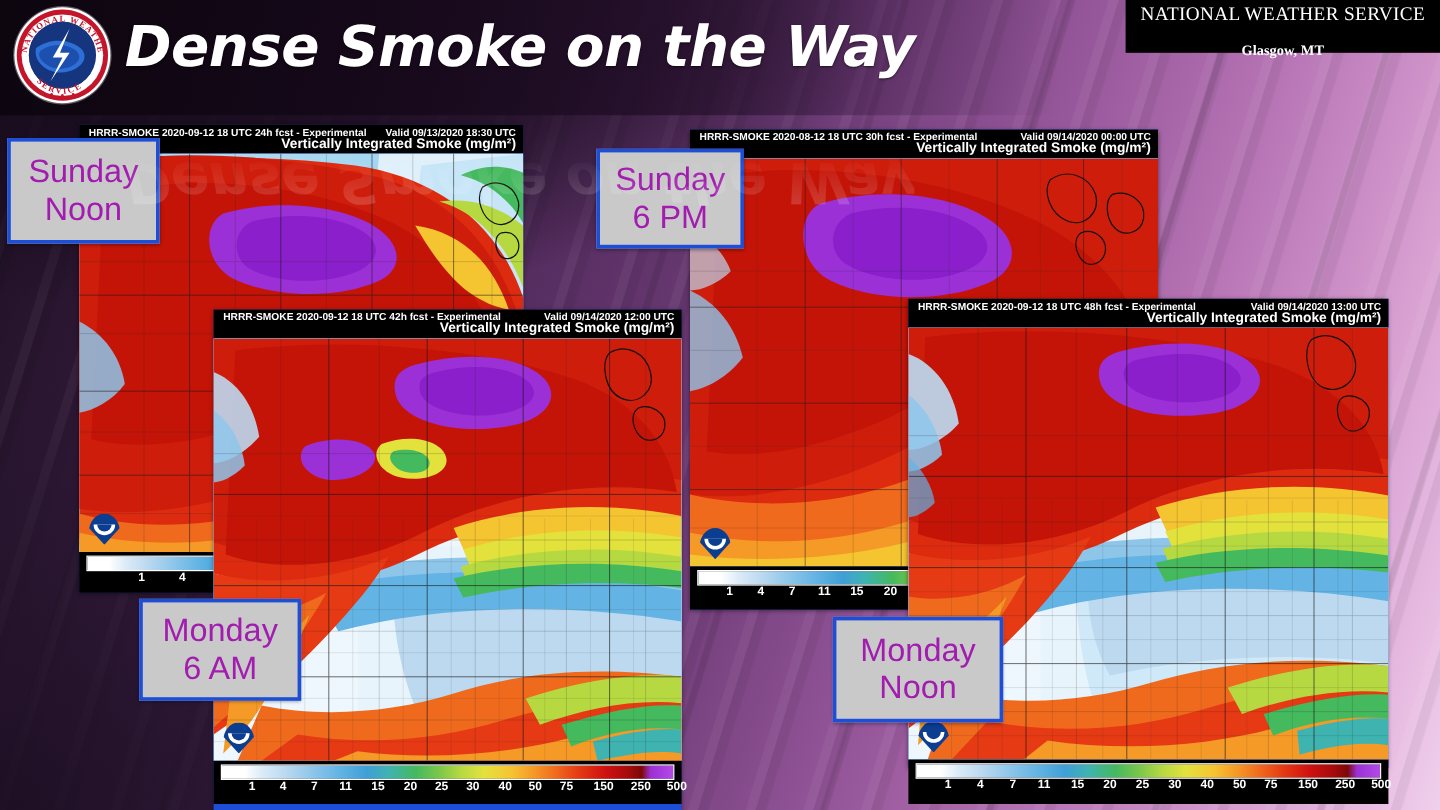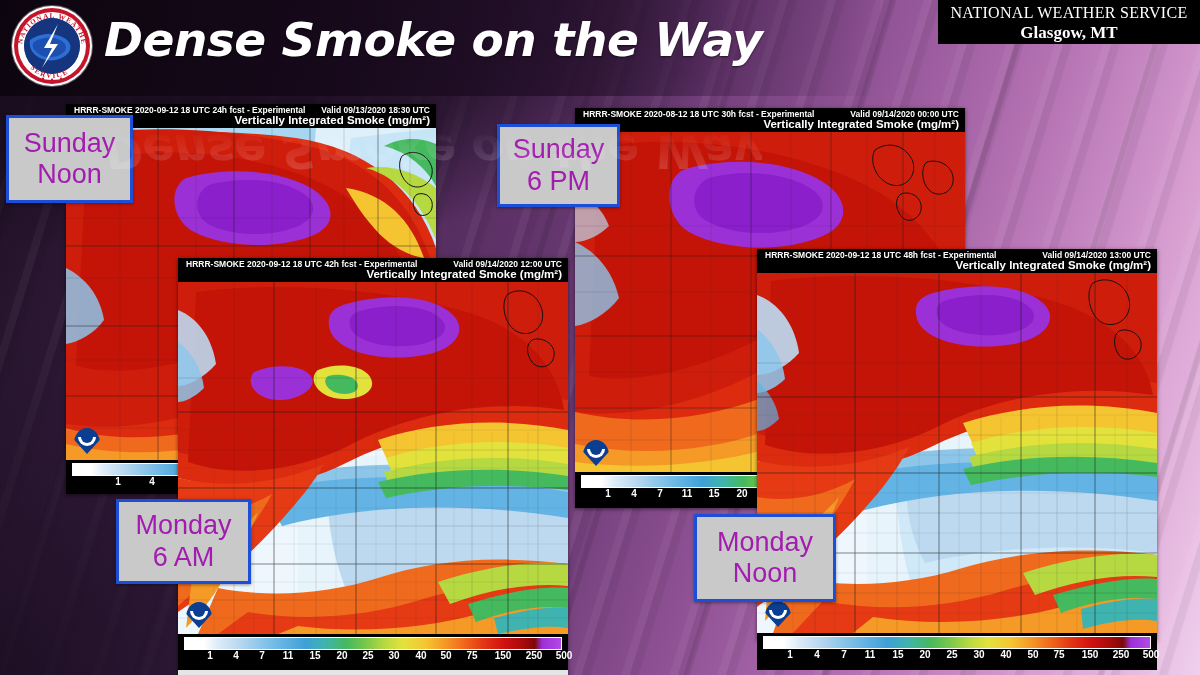--- a/index.html
+++ b/index.html
@@ -73,24 +73,24 @@
   .nws-seal .inner::before{content:"";position:absolute;left:-6px;top:16px;width:72px;height:30px;
     background:#ffffff;opacity:0.18;border-radius:50%;}
   .nws-seal svg{position:absolute;inset:0;}
   .seal-txt{position:absolute;inset:0;}
 
   
   .office-banner{position:absolute;right:0;top:0;width:262px;height:44px;
     background:#000000;color:#ffffff;text-align:center;
     font-family:"Liberation Serif", serif;}
   .office-banner .l1{font-size:16px;letter-spacing:0.3px;margin-top:4px;}
-  .office-banner .l2{font-size:17px;font-weight:bold;margin-top:1px;}
+  .office-banner .l2{font-size:12px;font-weight:bold;margin-top:13px;}
 
   
-  .panel{position:absolute;background:#e5e5e5;box-shadow:0 1px 4px rgba(0,0,0,0.55);}
+  .panel{position:absolute;background:#1d4ed8;box-shadow:0 1px 4px rgba(0,0,0,0.55);}
   .panel .hdr{position:relative;height:24px;background:#000;color:#fff;}
   .panel .hdr .hl{position:absolute;top:1px;left:8px;font-size:8.5px;font-weight:bold;white-space:nowrap;}
   .panel .hdr .hr{position:absolute;top:1px;right:6px;font-size:8.5px;font-weight:bold;white-space:nowrap;}
   .panel .hdr .hc{position:absolute;top:10px;right:6px;font-size:11.5px;font-weight:bold;white-space:nowrap;}
   .panel .map{position:relative;overflow:hidden;background:#9fd2ee;}
   .panel .cbar-wrap{position:relative;background:#000;}
   .cbar{position:absolute;left:6px;top:3px;height:11px;border:1px solid #fff;
     background:linear-gradient(to right,
       #ffffff 0%, #ffffff 5%,
       #dbeaf7 9%, #bcd9f0 14%,

